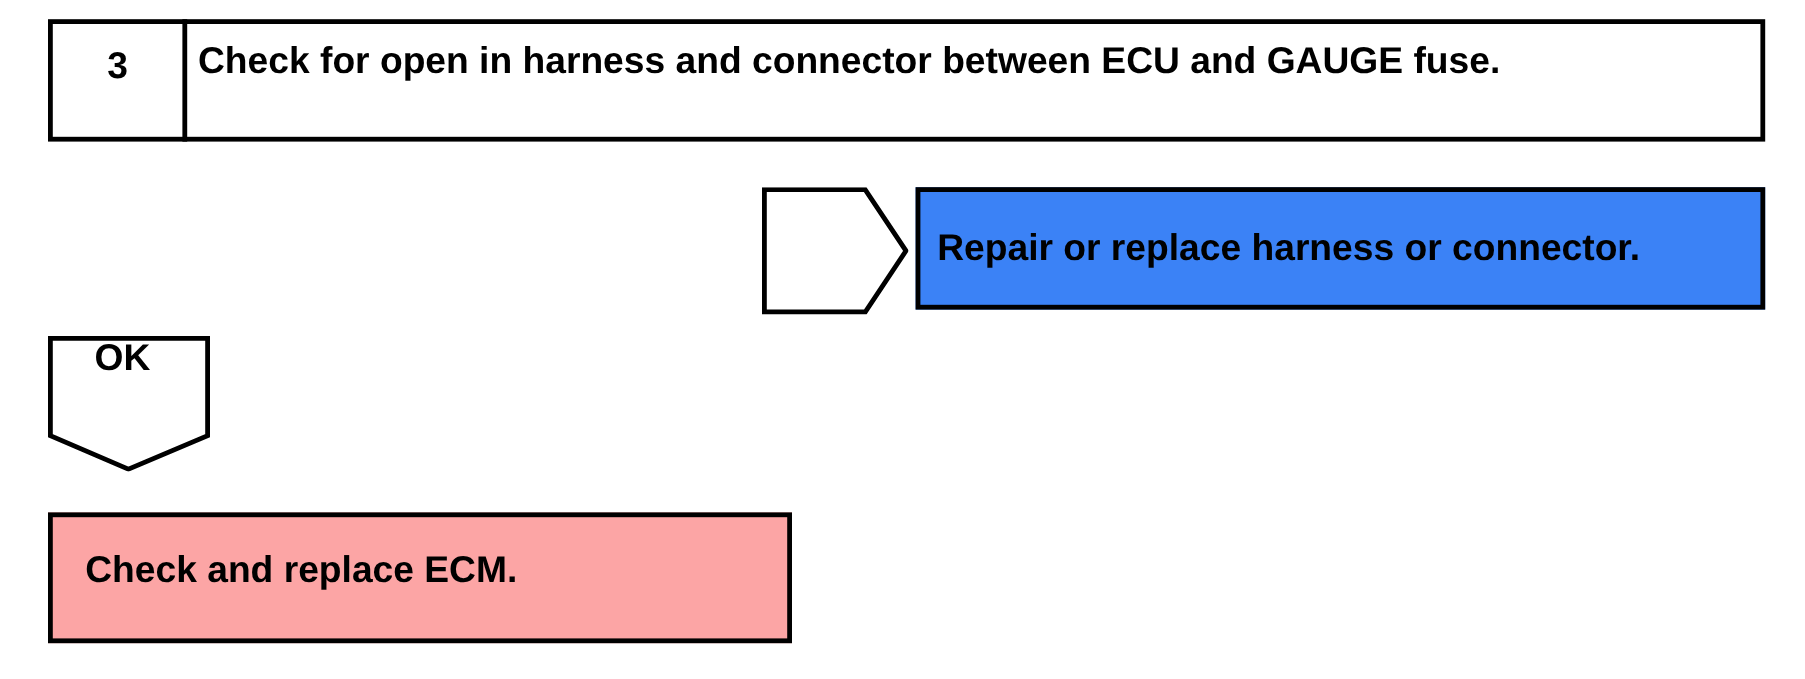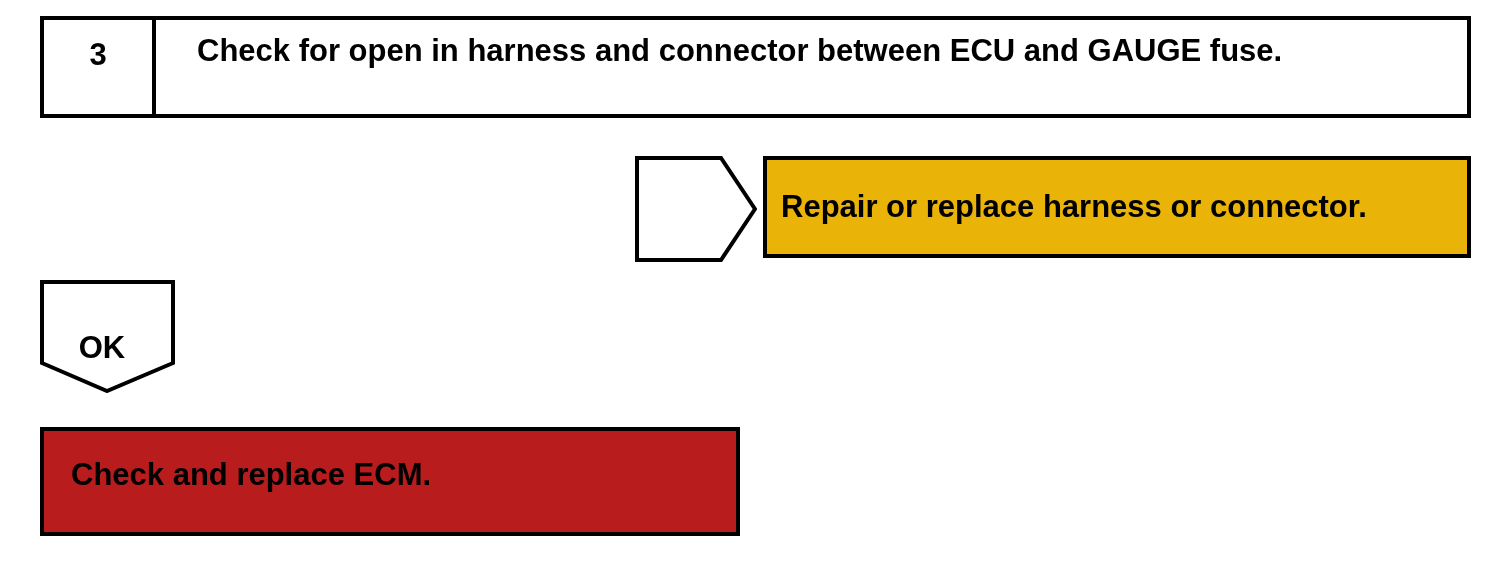--- a/index.html
+++ b/index.html
@@ -59,21 +59,20 @@
     width: 4px;
     height: 102px;
     background: #000000;
   }
   .step-text {
     position: absolute;
     left: 121px;
     top: 0;
     right: 0;
     height: 100%;
-    margin-left: 32px;
   }
   .step-text .t {
     position: absolute;
     left: 0;
     top: 14px;
     font-size: 31px;
     font-weight: bold;
     line-height: 1.1;
     white-space: nowrap;
   }
@@ -106,21 +105,21 @@
   }
 
   .repair-box {
     position: absolute;
     left: 763px;
     top: 156px;
     width: 708px;   
     height: 102px;  
     box-sizing: border-box;
     border: 4px solid #000000;
-    background: #eab308;
+    background: #3b82f6;
   }
   .repair-box .t {
     position: absolute;
     left: 14px;
     top: 29px;
     font-size: 31px;
     font-weight: bold;
     white-space: nowrap;
   }
 
@@ -137,37 +136,37 @@
     width: 135px;
     height: 113px;
   }
   .ok-label {
     position: absolute;
     left: 40px;
     top: 280px;
     width: 124px;
     height: 86px;
     display: flex;
-    align-items: flex-end;
+    align-items: flex-start;
     justify-content: center;
     font-size: 31px;
     font-weight: bold;
     pointer-events: none;
   }
 
   
   .final-box {
     position: absolute;
     left: 40px;
     top: 427px;
-    width: 700px;   
+    width: 620px;   
     height: 109px;  
     box-sizing: border-box;
     border: 4px solid #000000;
-    background: #b91c1c;
+    background: #fca5a5;
   }
   .final-box .t {
     position: absolute;
     left: 27px;
     top: 26px;
     font-size: 31px;
     font-weight: bold;
     white-space: nowrap;
   }
 </style>

